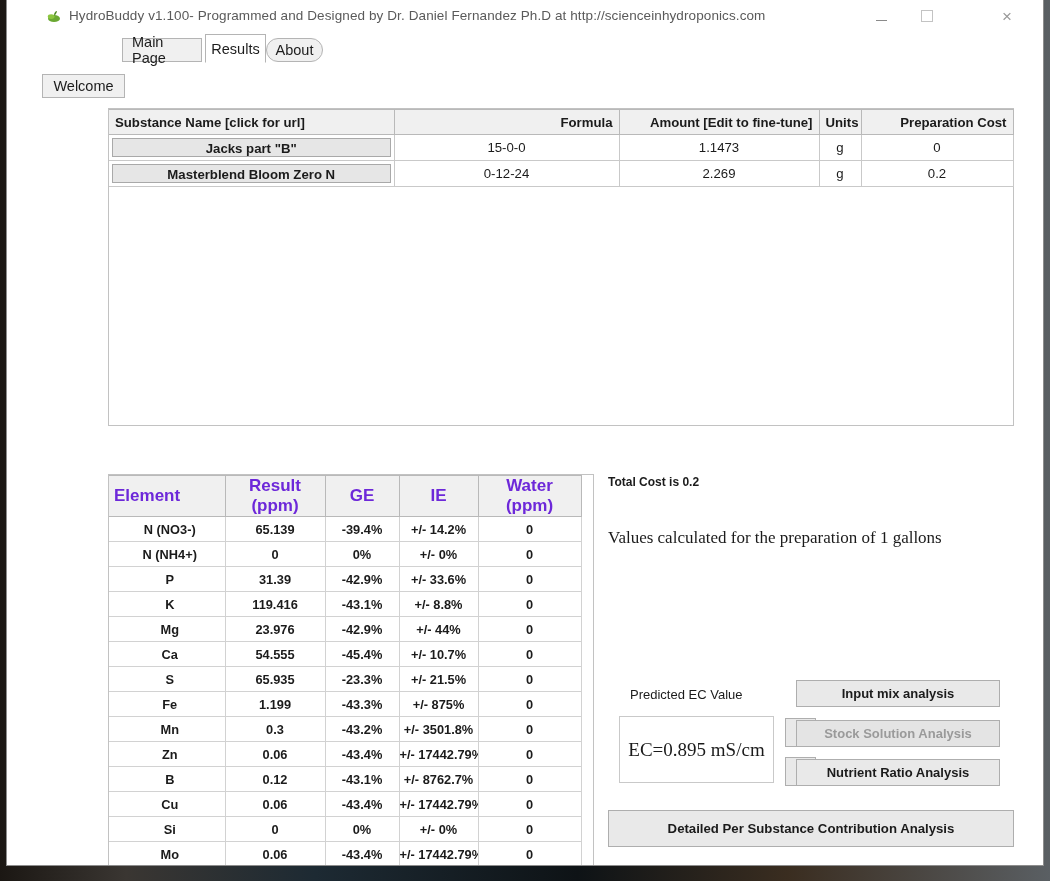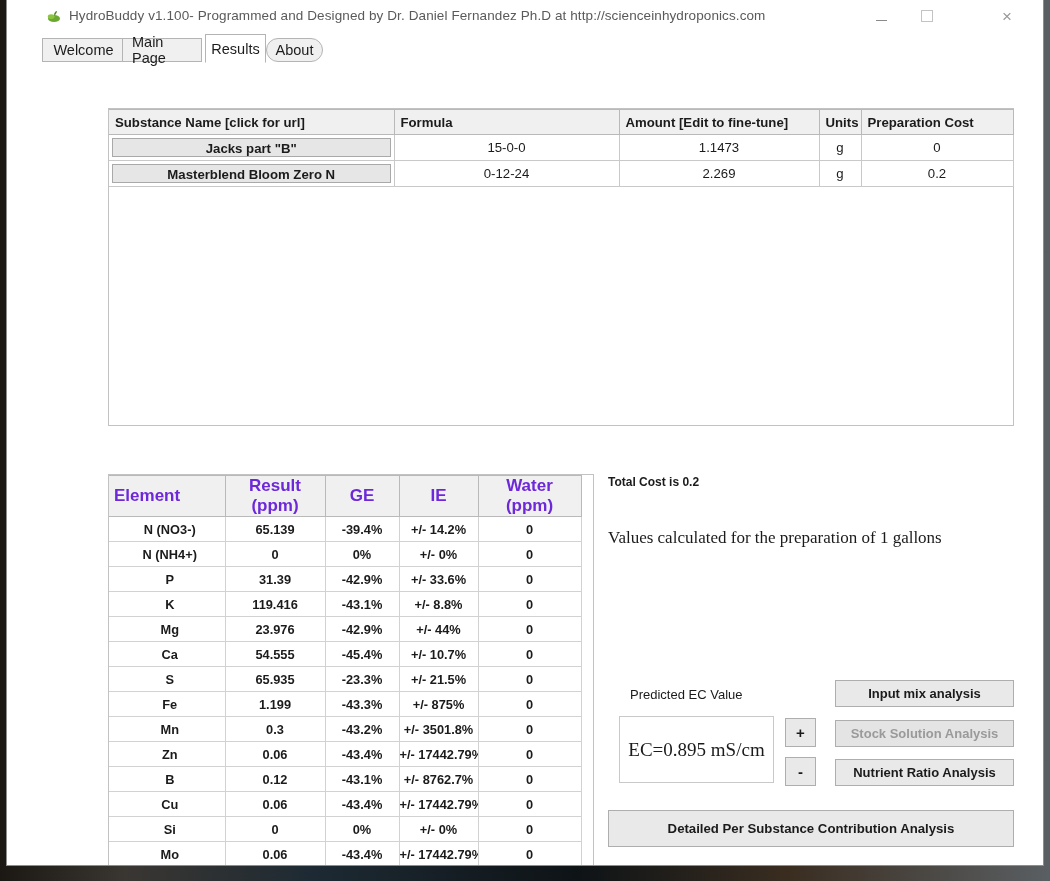--- a/index.html
+++ b/index.html
@@ -103,21 +103,21 @@
   #sub-table { width: 904px; }
   #sub-table th {
     background: #f0f0f0;
     border: 1px solid #b9b9b9;
     border-left: none;
     font-size: 13.2px;
     font-weight: bold;
     color: #1b1b1b;
     height: 25px;
     padding: 0 6px;
-    text-align: left;
+    text-align: right;
     box-sizing: border-box;
   }
   #sub-table th.left { text-align: left; }
   #sub-table td {
     border: 1px solid #c9c9c9;
     border-left: none;
     border-top: none;
     height: 25px;
     font-size: 13.2px;
     color: #1b1b1b;
@@ -208,22 +208,22 @@
     background: #e9e9e9;
     border: 1px solid #aeaeae;
     box-sizing: border-box;
     display: flex; align-items: center; justify-content: center;
     font-size: 15px; color: #1b1b1b; font-weight: bold;
   }
   #btn-plus { top: 656px; }
   #btn-minus { top: 695px; }
   .rbtn {
     position: absolute;
-    left: 799px;
-    width: 179px; height: 27px;
+    left: 760px;
+    width: 204px; height: 27px;
     background: #e9e9e9;
     border: 1px solid #aeaeae;
     box-sizing: border-box;
     display: flex; align-items: center; justify-content: center;
     font-size: 13px; font-weight: bold; color: #1b1b1b;
   }
   .rbtn.disabled { color: #9a9a9a; background:#e4e4e4; }
   #btn-input-mix { top: 618px; }
   #btn-stock { top: 658px; }
   #btn-ratio { top: 697px; }
@@ -256,21 +256,21 @@
       </div>
     <div class="wbtn" id="btn-max">
         <span class="glyph"></span>
       </div>
     <div class="wbtn" id="btn-close">
         <span class="glyph">×</span>
       </div>
   </div>
 
   <div id="tabbar">
-    <div class="tab" style="left:6px;width:83px;">Welcome</div>
+    <div class="tab" style="left:6px;width:83px;margin-top:36px;">Welcome</div>
     <div class="tab" style="left:86px;width:80px;">Main Page</div>
     <div class="tab active" style="left:169px;width:61px;">Results</div>
     <div class="tab" style="left:230px;width:57px;border-radius:12px;">About</div>
   </div>
 
   <div id="content">
 
     <div id="sub-panel">
       <table class="grid" id="sub-table">
         <colgroup>

